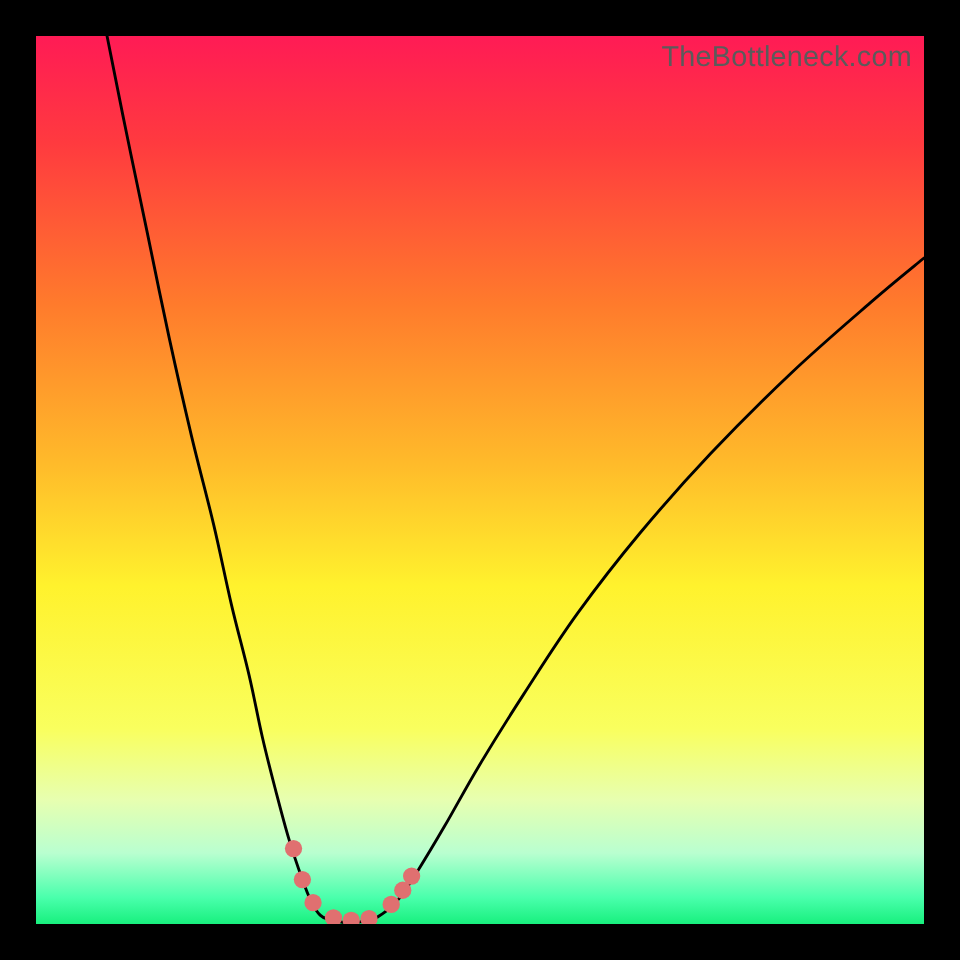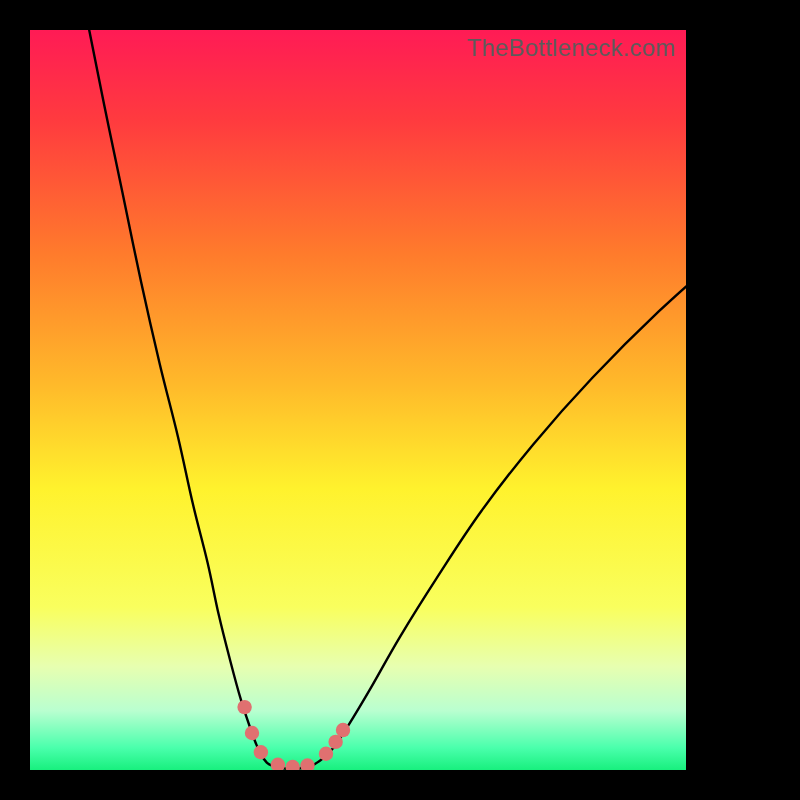--- a/index.html
+++ b/index.html
@@ -12,21 +12,21 @@
   }
   .frame {
     position: absolute;
     inset: 0;
     background: #000;
   }
   .plot {
     position: absolute;
     left: 30px;
     top: 30px;
-    width: 656px;
+    width: 740px;
     height: 740px;
     overflow: hidden;
   }
   .gradient {
     position: absolute;
     inset: 0;
   }
   .watermark {
     position: absolute;
     top: 4px;

